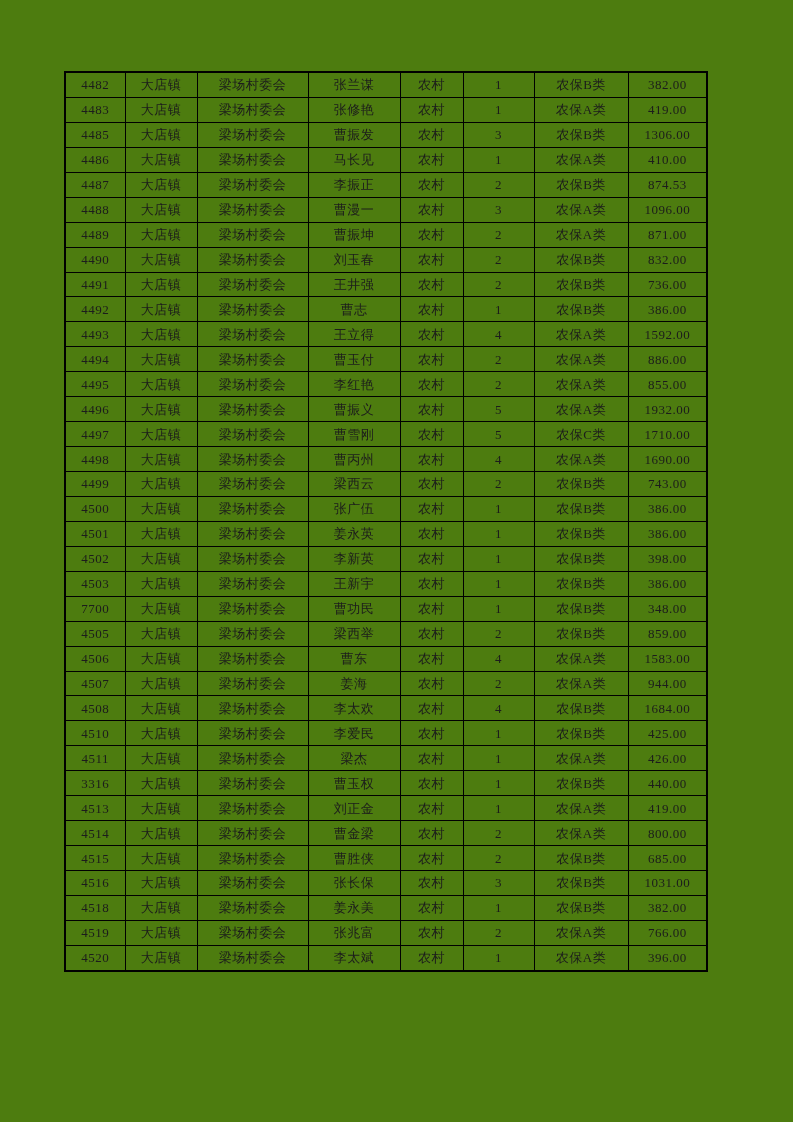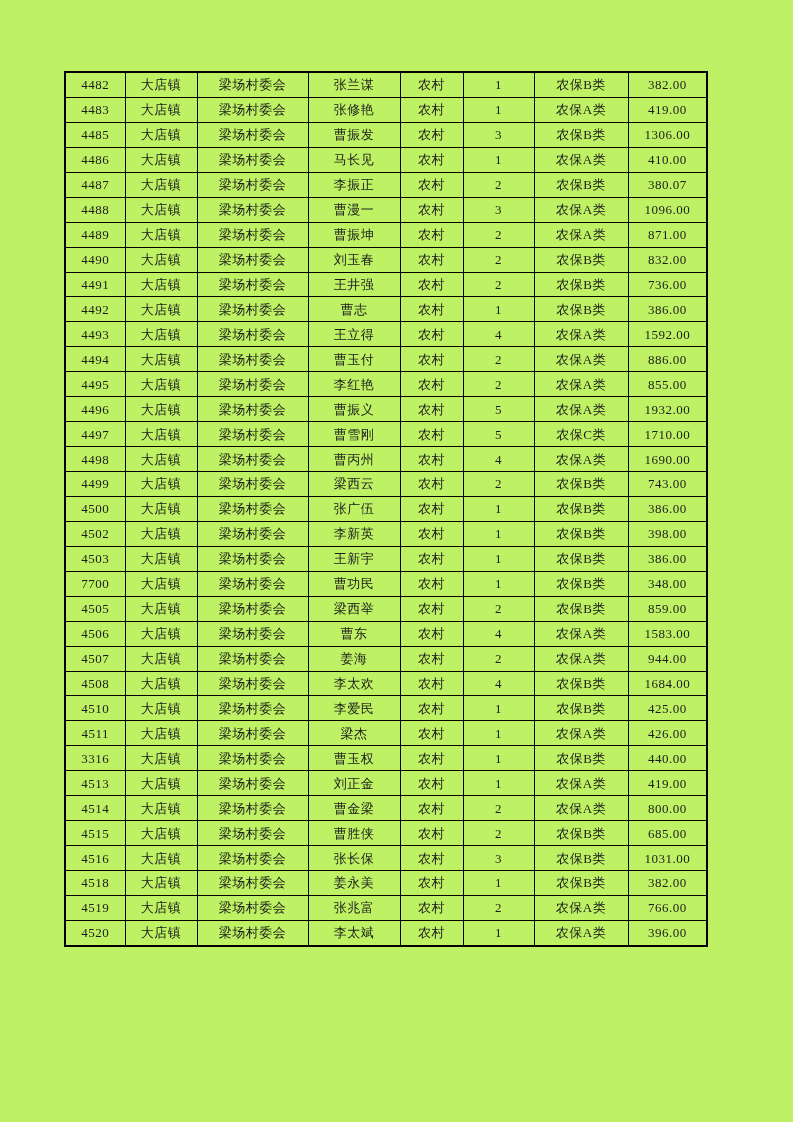--- a/index.html
+++ b/index.html
@@ -4,21 +4,21 @@
 <style>
   html, body {
     margin: 0;
     padding: 0;
     background: #ffffff;
   }
   .page {
     position: relative;
     width: 793px;
     height: 1122px;
-    background: #bef264;
+    background: #4d7c0f;
     overflow: hidden;
     font-family: "Liberation Serif", "DejaVu Serif", serif;
     color: #1c1c1c;
   }
   table.records {
     position: absolute;
     left: 64px;
     top: 71px;
     width: 643px;
     border-collapse: collapse;
@@ -98,21 +98,21 @@
           <td class="num">410.00</td>
         </tr>
         <tr>
           <td class="num">4487</td>
           <td>大店镇</td>
           <td>梁场村委会</td>
           <td>李振正</td>
           <td>农村</td>
           <td class="num">2</td>
           <td>农保B类</td>
-          <td class="num">380.07</td>
+          <td class="num">874.53</td>
         </tr>
         <tr>
           <td class="num">4488</td>
           <td>大店镇</td>
           <td>梁场村委会</td>
           <td>曹漫一</td>
           <td>农村</td>
           <td class="num">3</td>
           <td>农保A类</td>
           <td class="num">1096.00</td>
@@ -225,20 +225,30 @@
           <td>农村</td>
           <td class="num">2</td>
           <td>农保B类</td>
           <td class="num">743.00</td>
         </tr>
         <tr>
           <td class="num">4500</td>
           <td>大店镇</td>
           <td>梁场村委会</td>
           <td>张广伍</td>
+          <td>农村</td>
+          <td class="num">1</td>
+          <td>农保B类</td>
+          <td class="num">386.00</td>
+        </tr>
+        <tr>
+          <td class="num">4501</td>
+          <td>大店镇</td>
+          <td>梁场村委会</td>
+          <td>姜永英</td>
           <td>农村</td>
           <td class="num">1</td>
           <td>农保B类</td>
           <td class="num">386.00</td>
         </tr>
         <tr>
           <td class="num">4502</td>
           <td>大店镇</td>
           <td>梁场村委会</td>
           <td>李新英</td>

